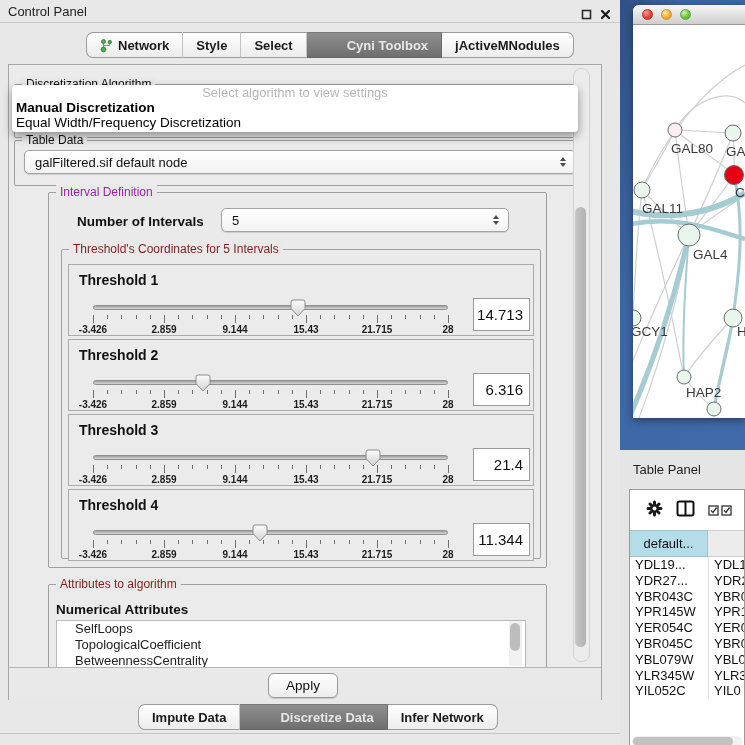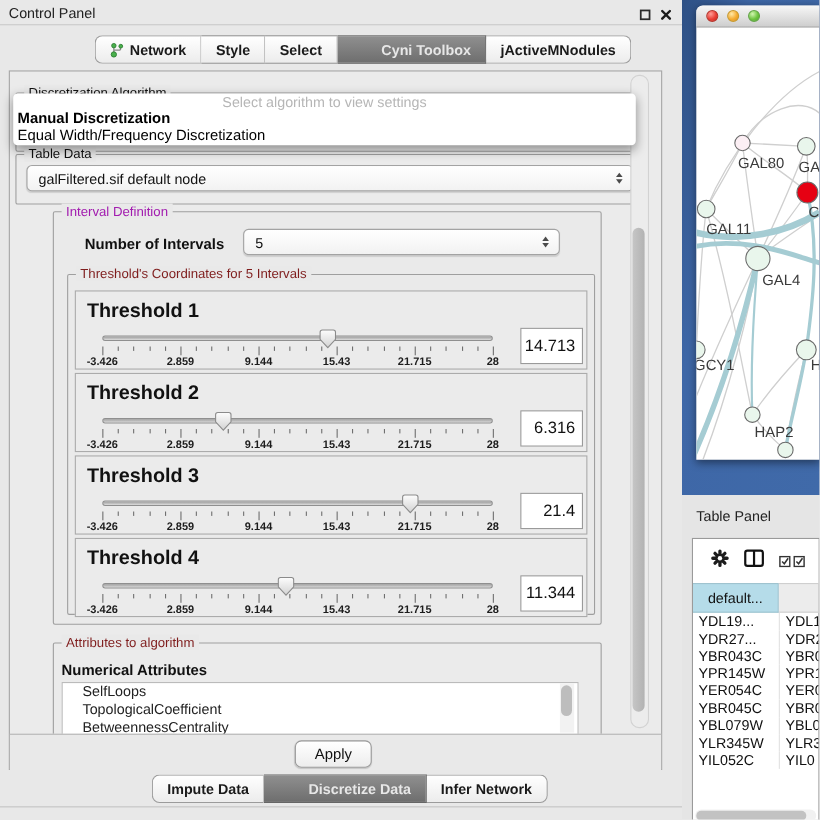--- a/index.html
+++ b/index.html
@@ -53,21 +53,21 @@
   
   #algo-popup{left:12px;top:85px;width:566px;height:47px;background:#fff;
        border-radius:4px;box-shadow:0 4px 10px rgba(0,0,0,.4);z-index:50;overflow:hidden;}
   .popup-placeholder{height:15px;line-height:15px;text-align:center;color:#b6b6b6;font-size:13px;}
   .popup-item{height:15px;line-height:15px;padding-left:4px;font-size:13.5px;color:#000;}
   .popup-item.bold{font-weight:700;}
 
   
   .th-block{position:absolute;left:6px;width:466px;height:72px;border:1px solid #ababab;
        background:#ebebeb;box-sizing:border-box;}
-  .th-label{position:absolute;left:10px;top:7px;font-weight:700;font-size:18px;}
+  .th-label{position:absolute;left:10px;top:7px;font-weight:700;font-size:14px;}
   .th-track{position:absolute;left:24px;top:40px;width:355px;height:5px;border-radius:3px;
        background:linear-gradient(#9e9e9e,#d8d8d8);border:1px solid #8f8f8f;box-sizing:border-box;}
   .tick{position:absolute;width:1px;background:#6f6f6f;}
   .tick.minor{top:50px;height:4px;}
   .tick.major{top:50px;height:8px;}
   .tick-label{position:absolute;top:59px;transform:translateX(-50%);font-size:10px;
        font-weight:700;color:#1c1c1c;white-space:nowrap;}
   .th-thumb{position:absolute;top:34px;}
   .th-value{position:absolute;left:404px;top:33px;width:57px;height:33px;background:#fff;
        border:1px solid #9a9a9a;font-size:15px;display:flex;align-items:center;

